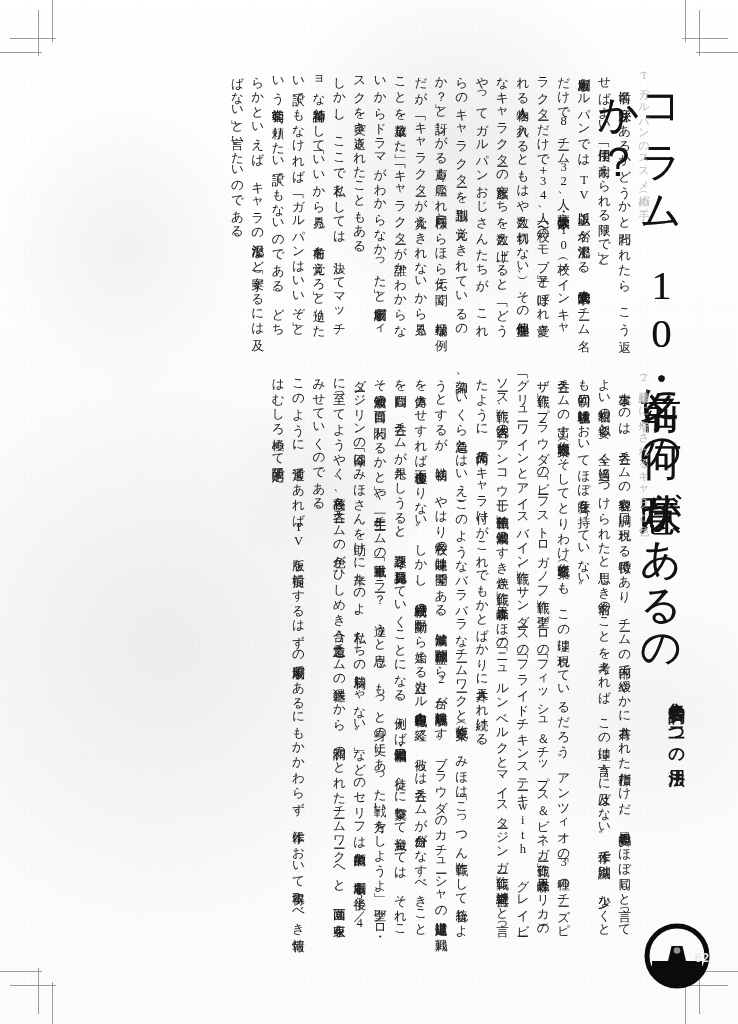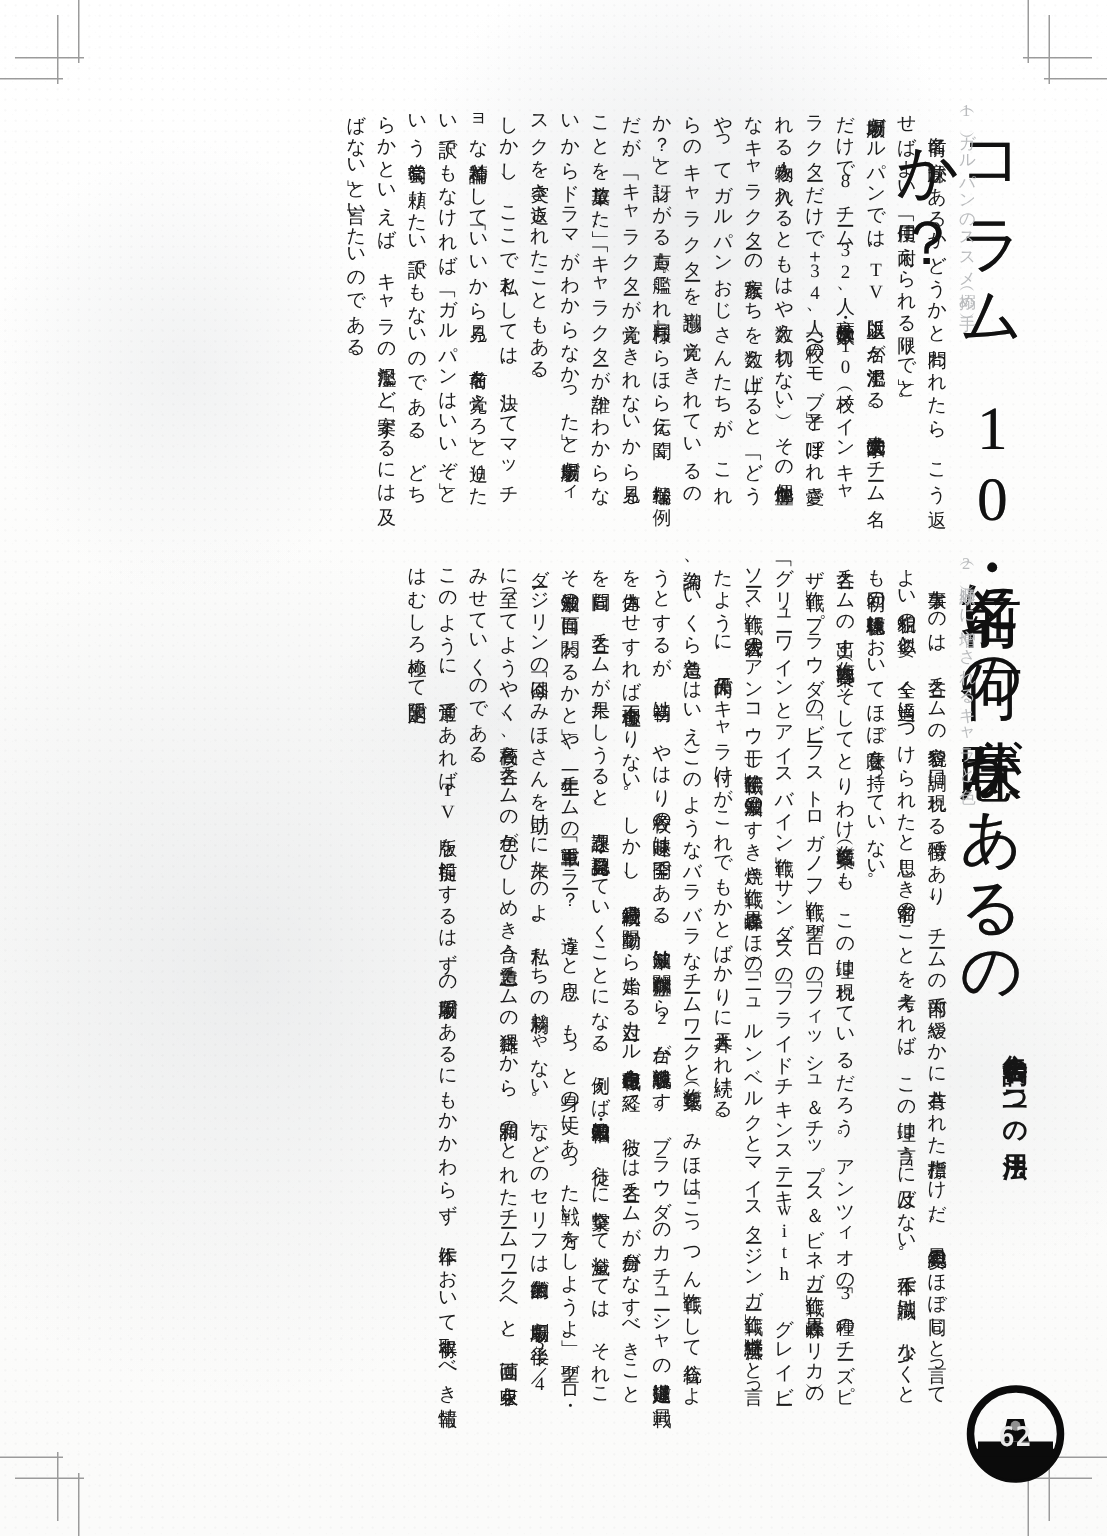--- a/index.html
+++ b/index.html
@@ -187,24 +187,24 @@
     bottom: 35px;
     width: 66px;
     height: 66px;
   }
   #page-badge svg { display: block; }
   #page-number {
     position: absolute;
     left: 0; right: 0;
     top: 50%;
     transform: translateY(-38%);
-    text-align: center;
+    text-align: right;
     color: #e9e9e9;
     font-family: "DejaVu Sans Mono", "Liberation Mono", monospace;
-    font-size: 18px;
+    font-size: 12px;
     font-weight: 700;
     letter-spacing: .5px;
     pointer-events: none;
   }
 
   
   .inkish { filter: blur(0.14px); }
 </style>
 </head>
 <body>

